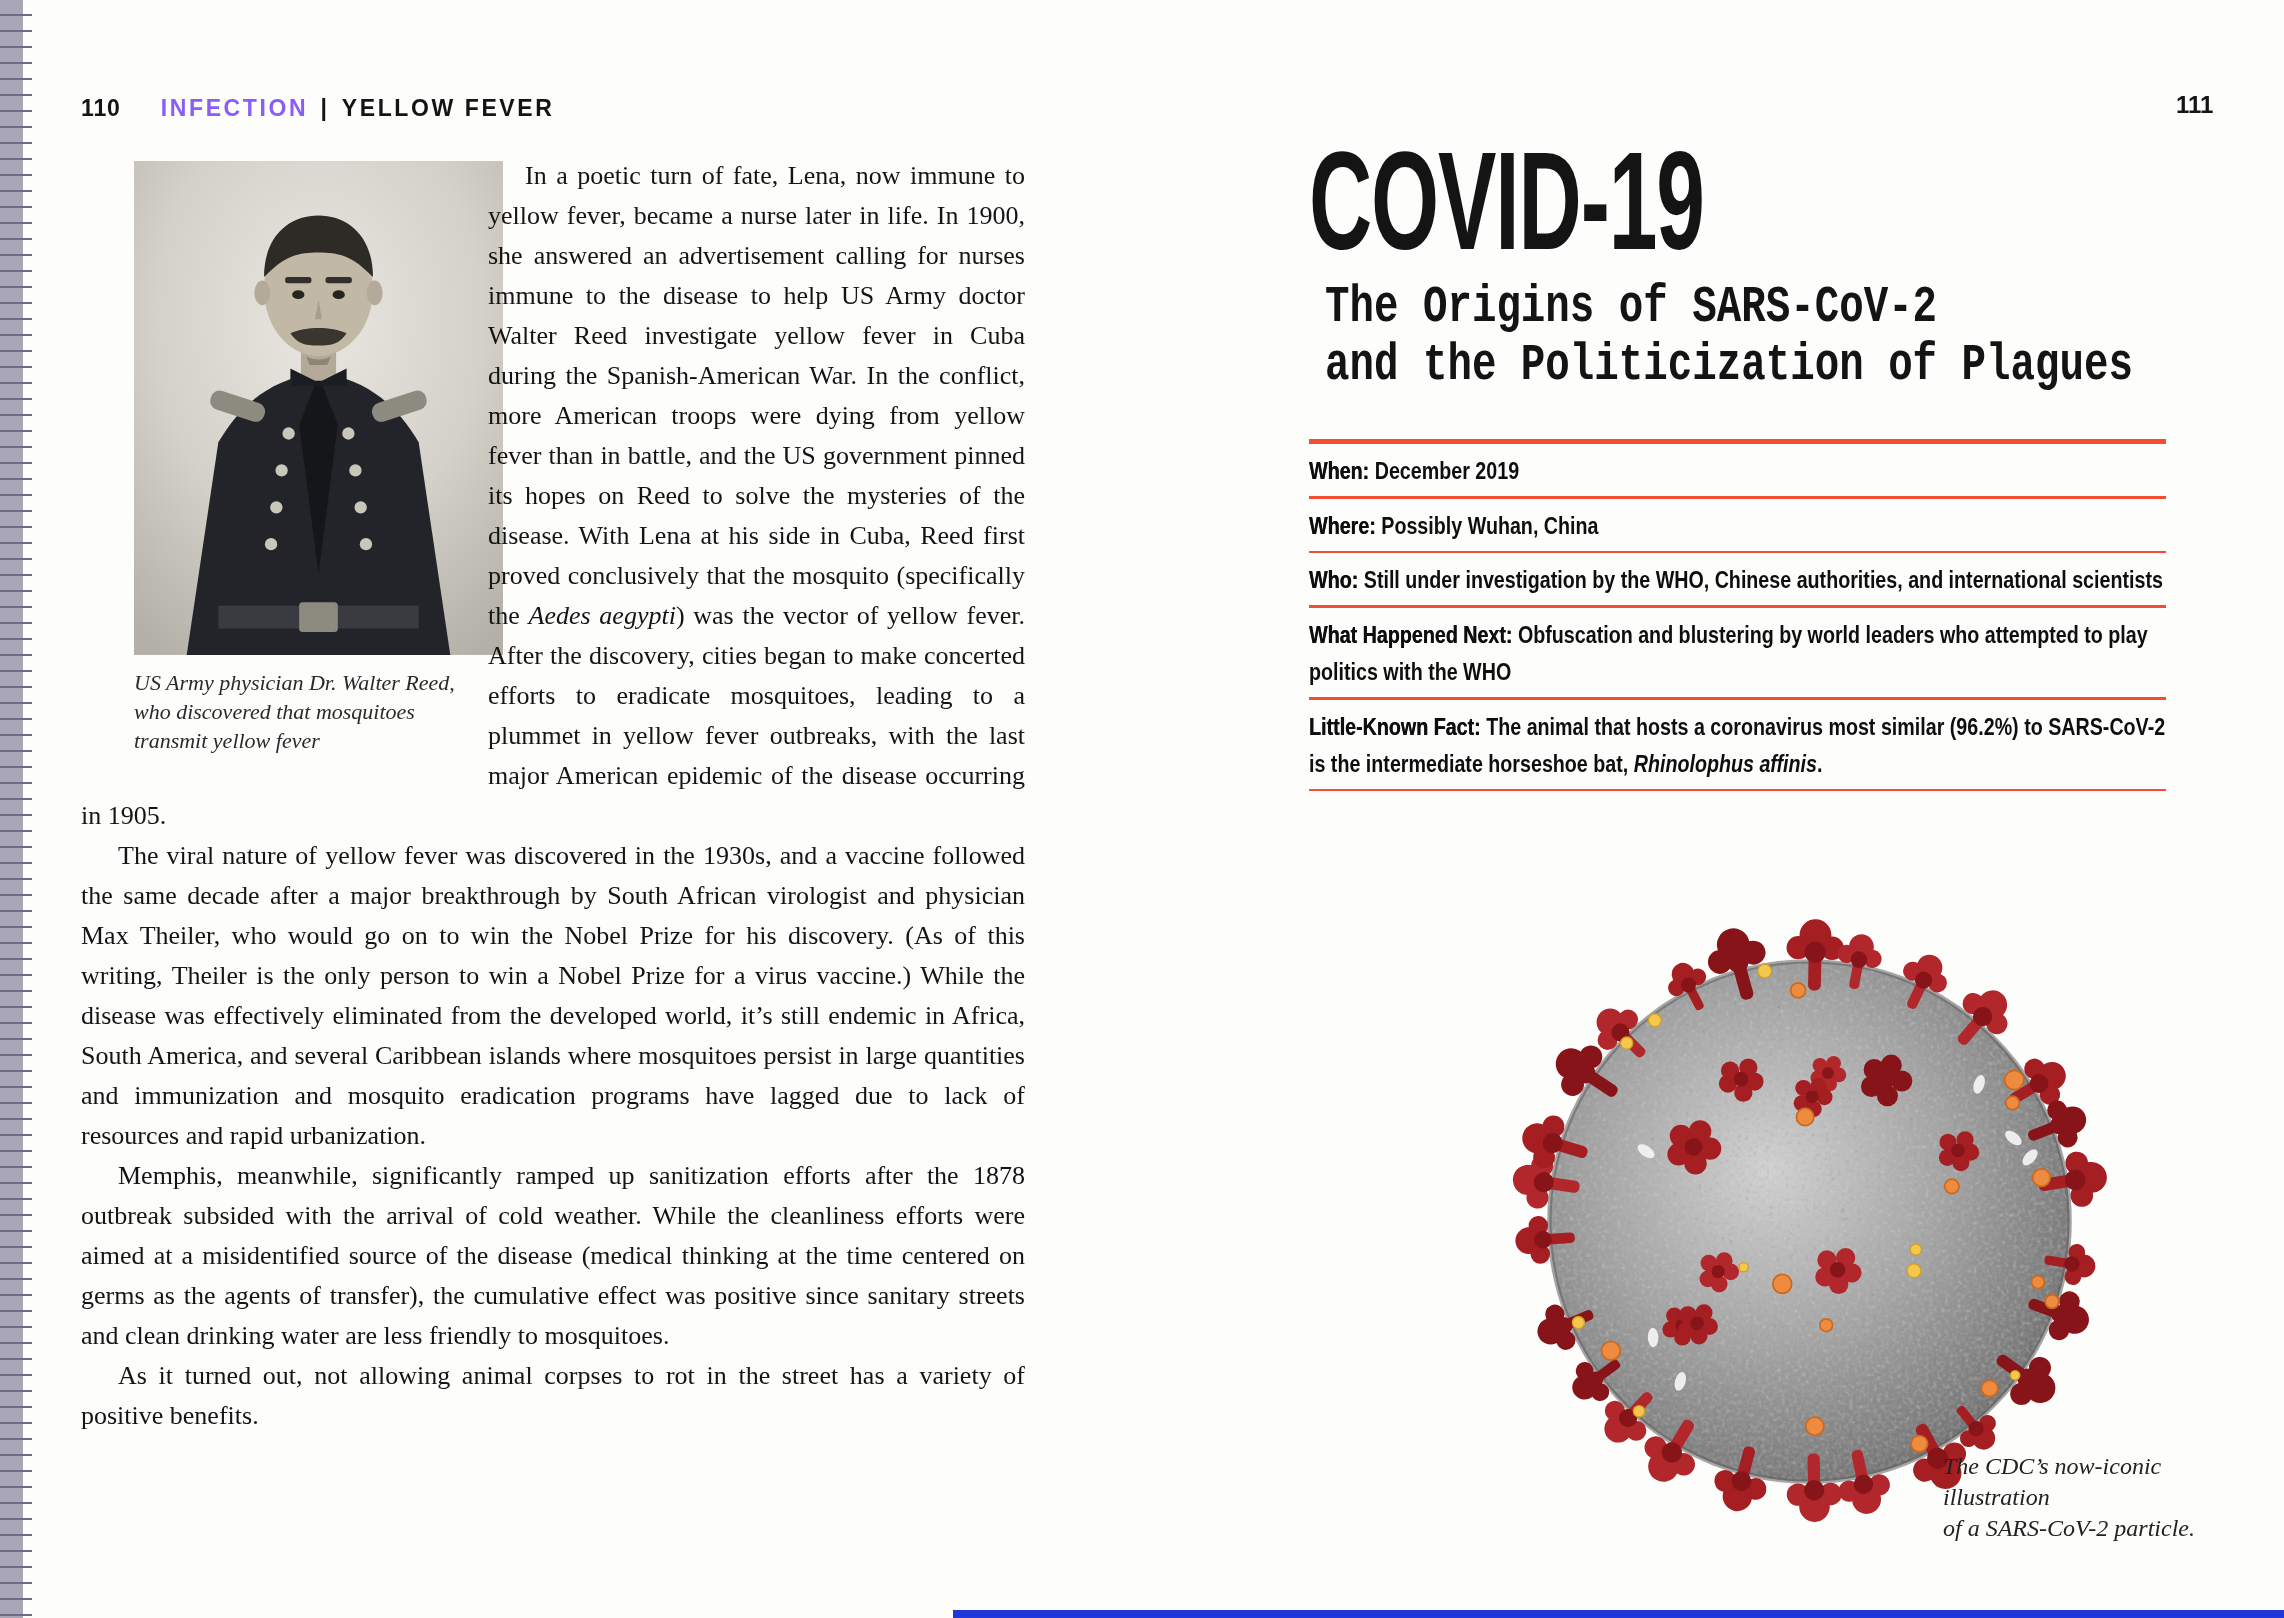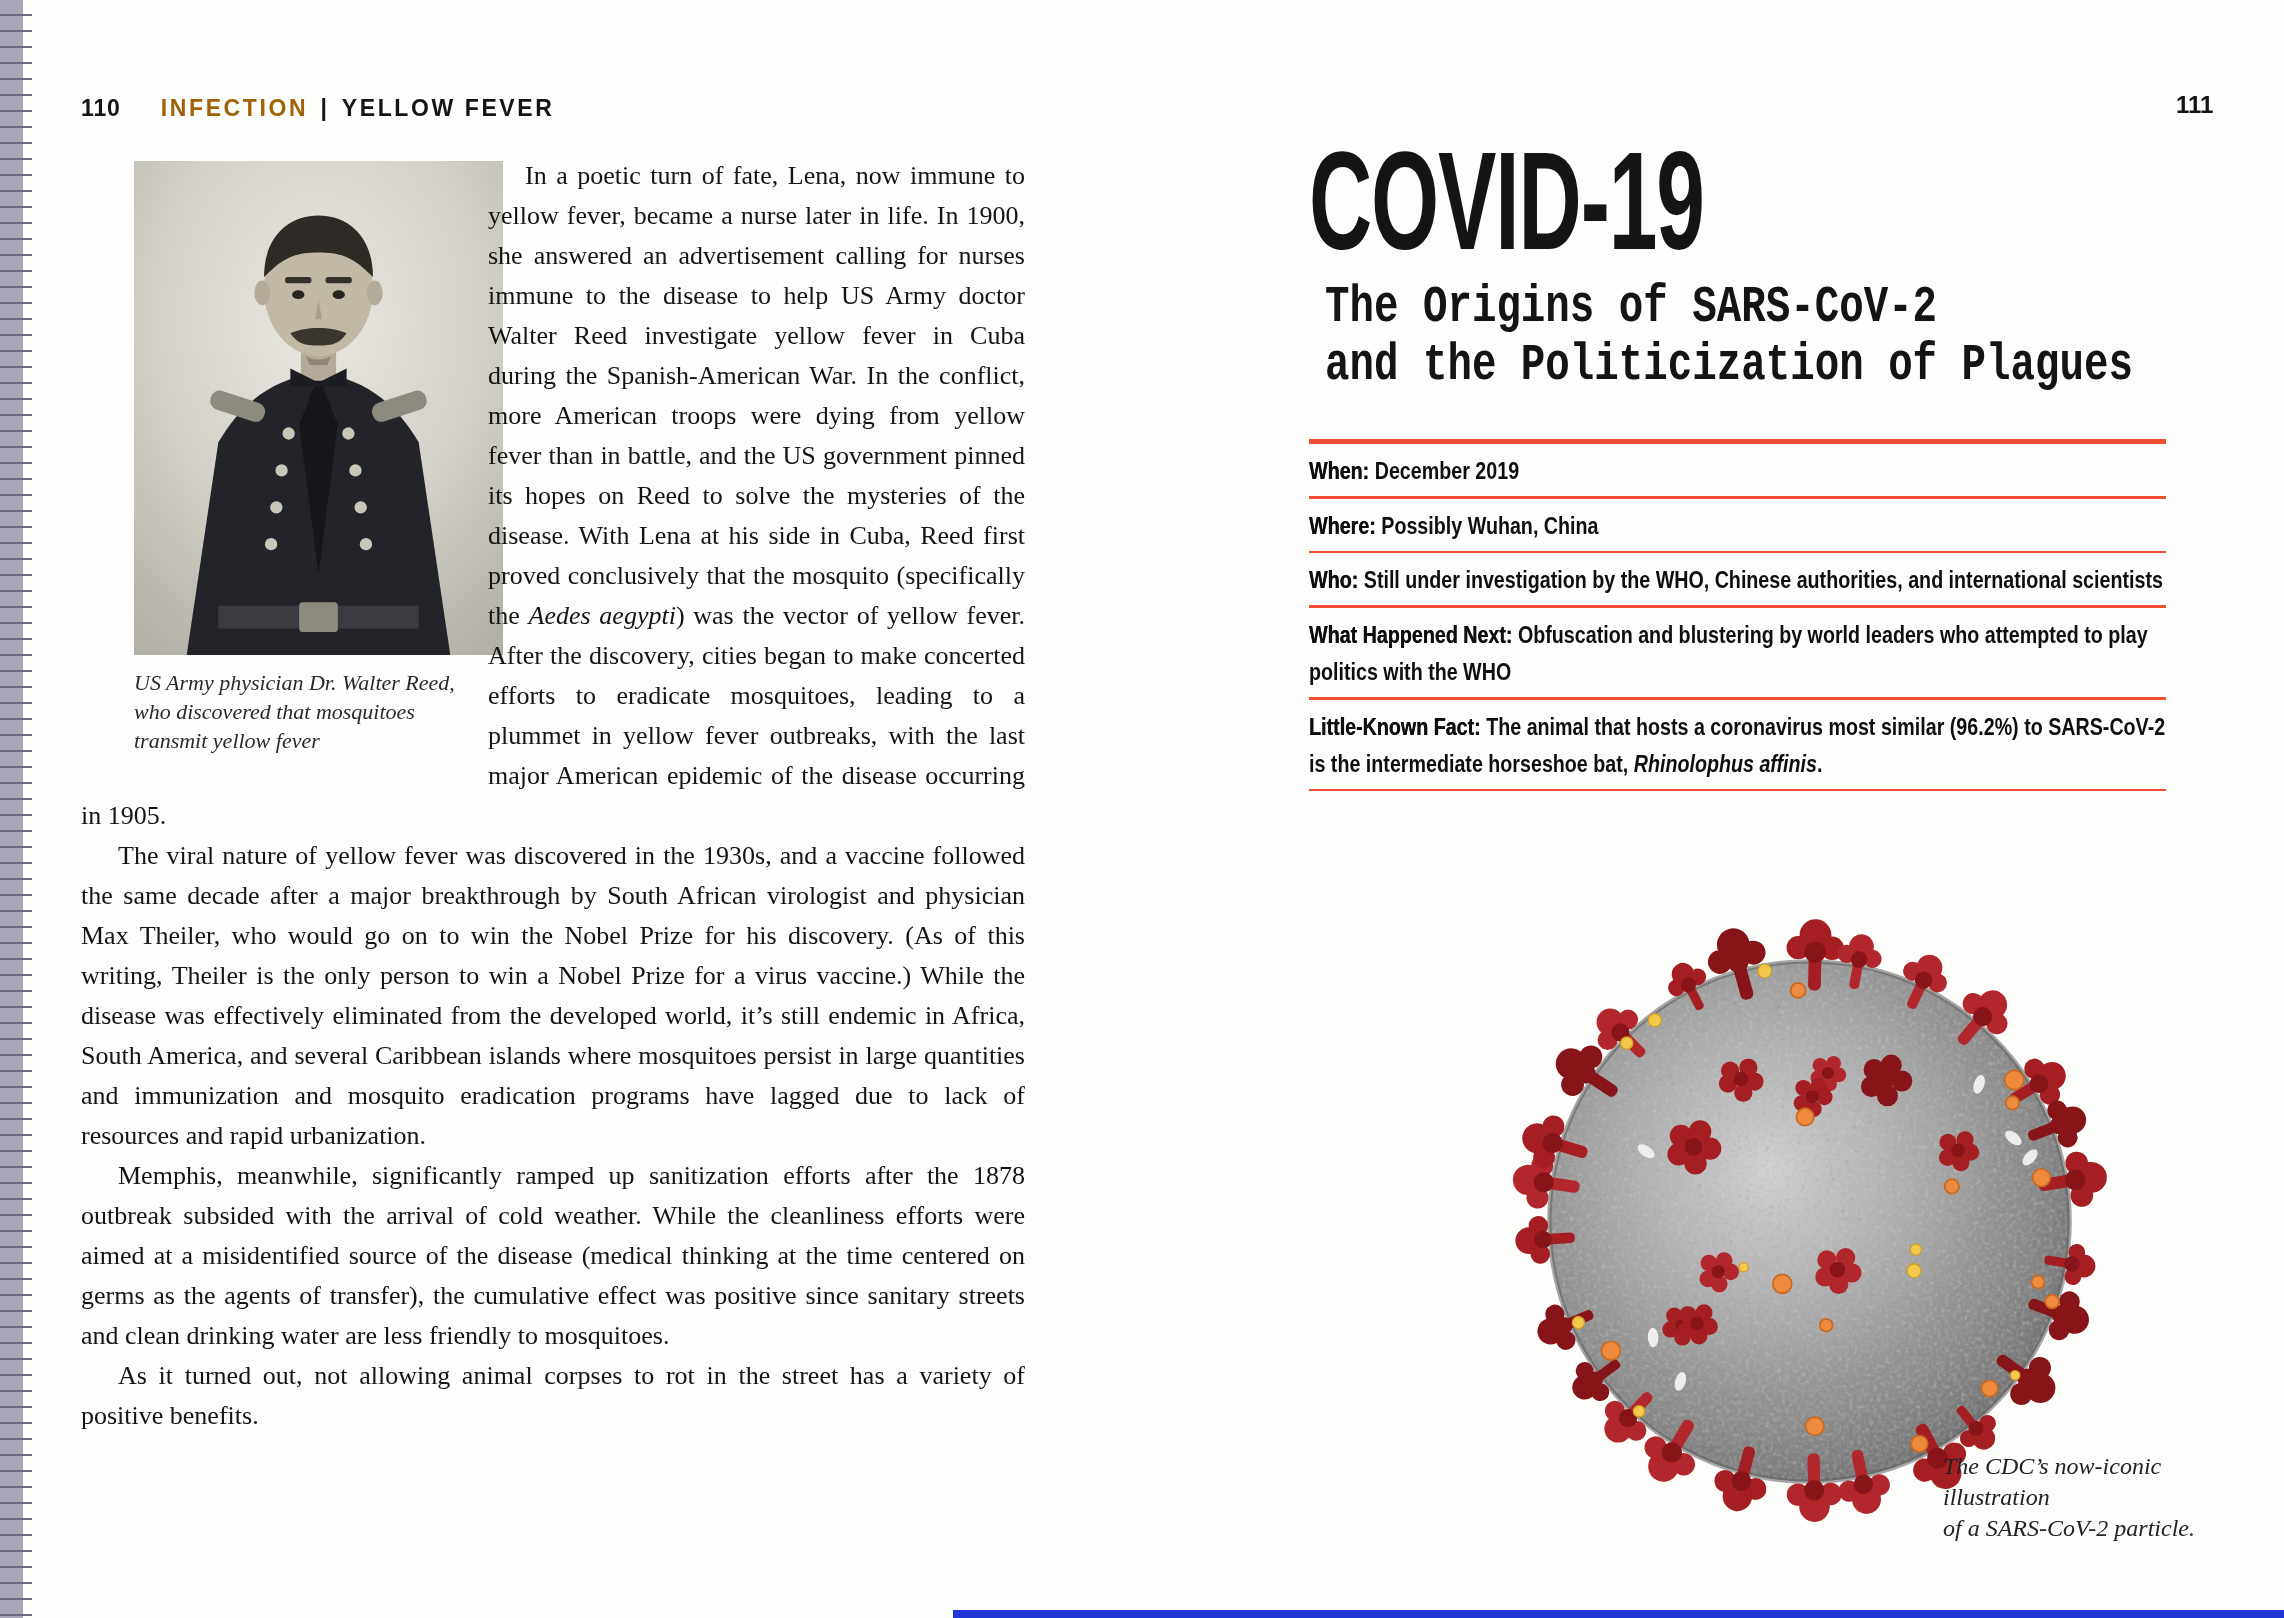--- a/index.html
+++ b/index.html
@@ -10,21 +10,21 @@
   .binding{position:absolute;left:0;top:0;bottom:0;width:32px;
     background:
       repeating-linear-gradient(180deg, rgba(0,0,0,0) 0 14px, #6e6a80 14px 16px),
       linear-gradient(90deg, #a9a6b7 0 23px, rgba(0,0,0,0) 23px);}
 
   
   .left-page{position:absolute;left:32px;top:0;width:1019px;height:1618px;}
   .runhead{position:absolute;left:49px;top:95px;font-family:"Liberation Sans",sans-serif;
     font-weight:700;font-size:23px;letter-spacing:2.6px;white-space:nowrap;}
   .runhead .pg{letter-spacing:0.9px;margin-right:40px;margin-top:47px;}
-  .runhead .sect{color:#a16207;margin-right:12.3px;}
+  .runhead .sect{color:#8b5cf6;margin-right:12.3px;}
   .runhead .sep{margin-right:12.3px;}
   .article{position:absolute;left:49px;top:156px;width:944px;
     font-size:26px;line-height:40px;text-align:justify;}
   .article p{margin:0;text-indent:37px;}
   .photo-block{float:left;width:333px;margin:5.3px 21px 7px 53px;}
   .photo-frame{width:369px;height:494px;background:#cfccc5;overflow:hidden;}
   .photo-caption{margin-top:12.3px;width:343px;font-style:italic;font-size:22px;line-height:29px;
     text-align:left;color:#2a2a2a;}
   .em{font-style:italic;}
 

